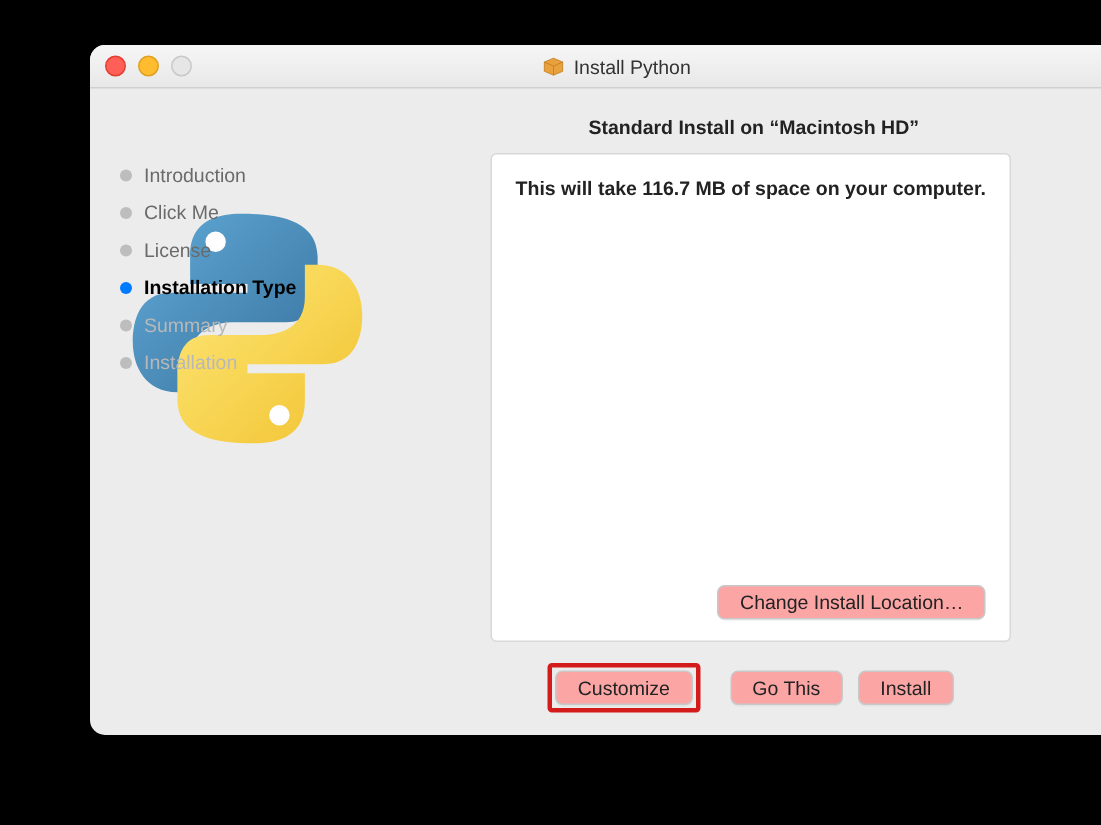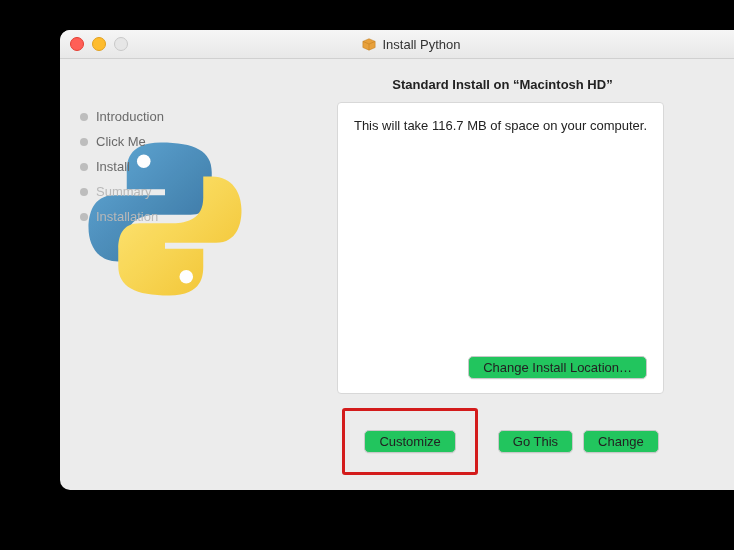--- a/index.html
+++ b/index.html
@@ -122,47 +122,47 @@
     background: #fff;
     border: 1px solid #d8d8d8;
     border-radius: 4px;
     flex: 1;
     padding: 14px 16px;
     display: flex;
     flex-direction: column;
     font-size: 13px;
     color: #222;
   }
-  .content-box p { margin: 0 0 12px 0; line-height: 1.35; }
+  .content-box p { margin: 0 0 12px 0; line-height: 1.35; font-weight: bold; }
   .footer-in-box {
     margin-top: auto;
     display: flex;
     justify-content: flex-end;
   }
   .btn {
-    background: #22c55e;
+    background: #fca5a5;
     border: 1px solid #c8c8c8;
     border-radius: 5px;
     padding: 3px 14px;
     font-size: 13px;
     color: #222;
     cursor: pointer;
     box-shadow: 0 1px 0 rgba(0,0,0,0.04);
   }
   .footer {
     display: flex;
     align-items: center;
     margin-top: 14px;
     gap: 10px;
   }
   .footer .spacer { flex: 1; }
   .highlight-box {
     border: 3px solid #d31b1b;
     border-radius: 3px;
-    padding: 19px;
+    padding: 2px;
     display: inline-block;
   }
 </style>
 </head>
 <body>
 
 <div class="window">
 
   <div class="titlebar">
     <div class="traffic">
@@ -210,21 +210,25 @@
         <li class="done">
             <span class="dot"></span>
             <span>Introduction</span>
           </li>
         <li class="done">
             <span class="dot"></span>
             <span>Click Me</span>
           </li>
         <li class="done">
             <span class="dot"></span>
-            <span>Install</span>
+            <span>License</span>
+          </li>
+        <li class="active">
+            <span class="dot"></span>
+            <span>Installation Type</span>
           </li>
         <li class="future">
             <span class="dot"></span>
             <span>Summary</span>
           </li>
         <li class="future">
             <span class="dot"></span>
             <span>Installation</span>
           </li>
       </ul>
@@ -237,18 +241,18 @@
         <div class="footer-in-box">
           <button class="btn">Change Install Location…</button>
         </div>
       </div>
       <div class="footer">
         <span class="highlight-box">
           <button class="btn">Customize</button>
         </span>
         <span class="spacer"></span>
         <button class="btn">Go This</button>
-        <button class="btn">Change</button>
+        <button class="btn">Install</button>
       </div>
     </div>
   </div>
 
 </div>
 
 </body></html>

